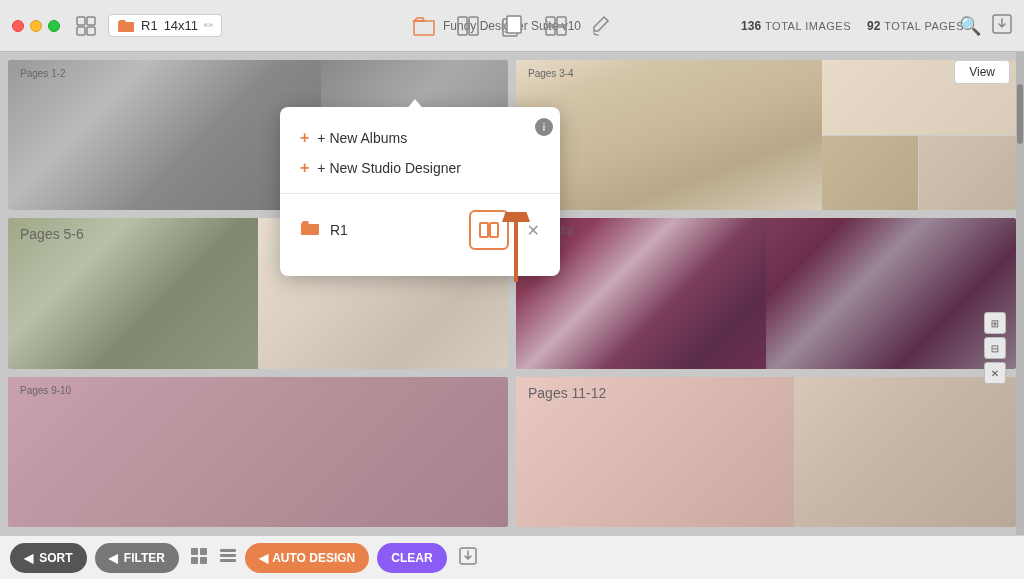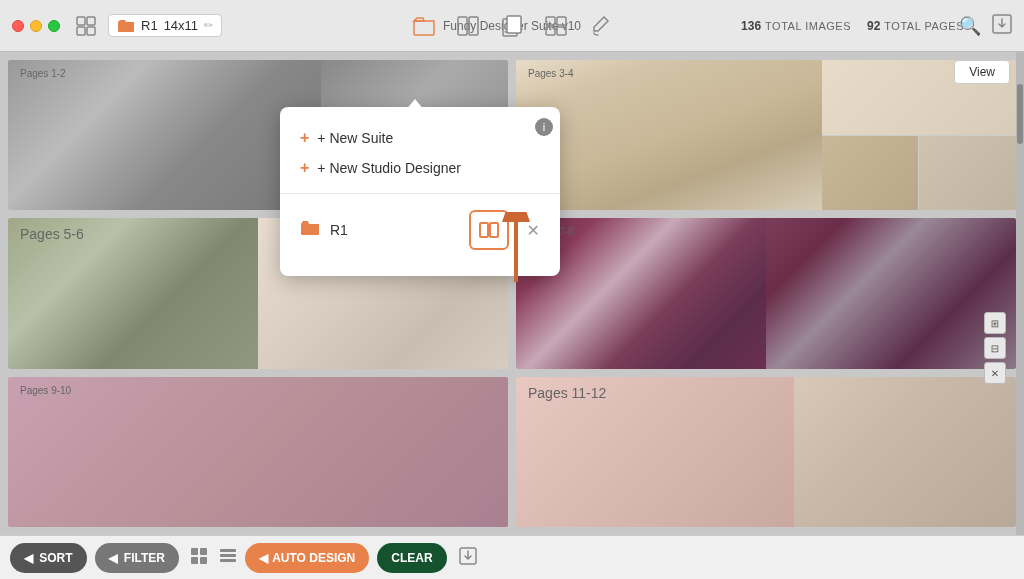--- a/index.html
+++ b/index.html
@@ -316,21 +316,21 @@
       padding: 0 14px;
       font-size: 12px;
       font-weight: 600;
       cursor: pointer;
       display: flex;
       align-items: center;
       gap: 4px;
     }
     .btn-clear {
       height: 30px;
-      background: #14532d;
+      background: #8b5cf6;
       color: white;
       border: none;
       border-radius: 15px;
       padding: 0 14px;
       font-size: 12px;
       font-weight: 600;
       cursor: pointer;
     }
     .btn-add-photos {
       height: 30px;
@@ -560,21 +560,21 @@
 
   <div class="dropdown-overlay">
 
     <div class="info-dot">i</div>
 
     <div class="dropdown-arrow-up"></div>
 
     <div class="dropdown-menu">
       <div class="dropdown-item">
         <span class="plus-icon">+</span>
-        <span>+ New Suite</span>
+        <span>+ New Albums</span>
       </div>
       <div class="dropdown-item">
         <span class="plus-icon">+</span>
         <span>+ New Studio Designer</span>
       </div>
       <div class="dropdown-divider"></div>
       <div class="album-row">
         <span class="album-icon">
           <svg width="20" height="16" viewBox="0 0 20 16" fill="#e8824a">
             <path d="M1 4h18v10a1 1 0 01-1 1H2a1 1 0 01-1-1V4z"></path>

